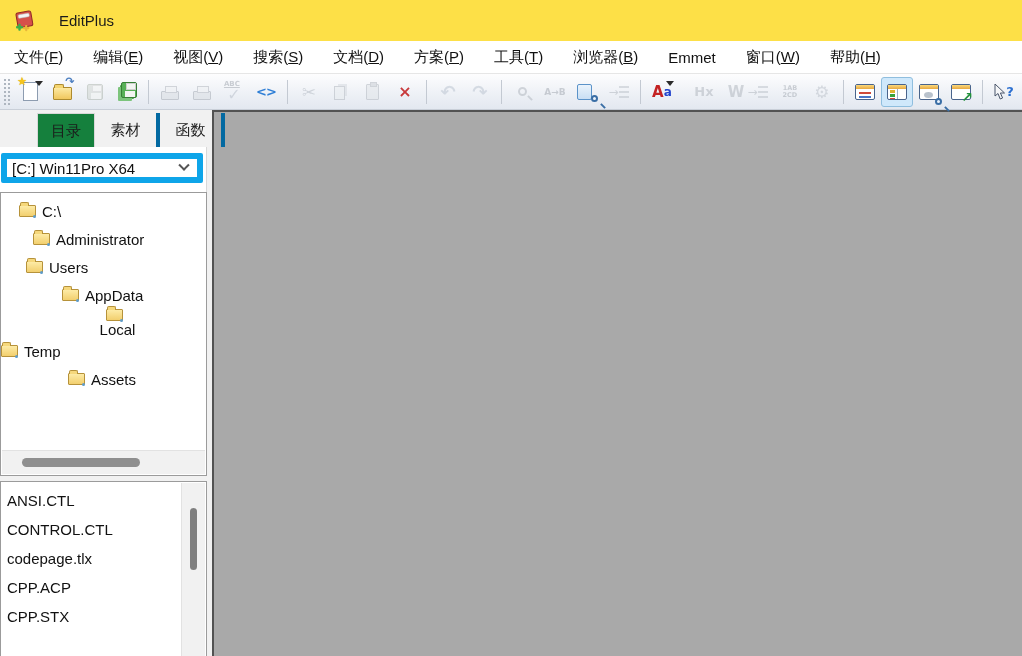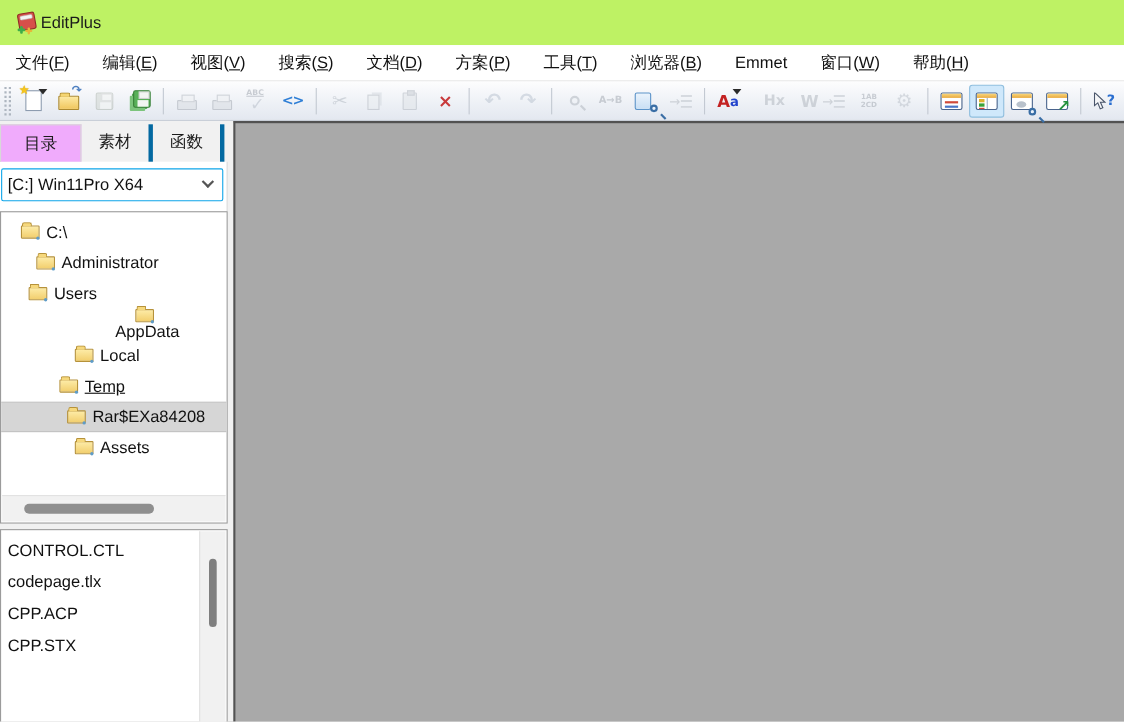--- a/index.html
+++ b/index.html
@@ -1,21 +1,21 @@
 <!DOCTYPE html>
 <html><head>
 <meta charset="utf-8">
 <style>
   * { margin:0; padding:0; box-sizing:border-box; }
   html,body { width:1022px; height:656px; overflow:hidden; }
   body { font-family:"Liberation Sans","DejaVu Sans",sans-serif; color:#111; background:#f1f1f1; }
   .app { position:relative; width:1022px; height:656px; overflow:hidden; }
 
   
-  .titlebar { height:41px; background:#bef264; display:flex; align-items:center; padding-left:13px; gap:0; }
+  .titlebar { height:41px; background:#fde047; display:flex; align-items:center; padding-left:13px; gap:22px; }
   .apptitle { font-size:15px; color:#1b1b1b; }
 
   
   .menubar { height:33px; background:#ffffff; display:flex; align-items:center; padding-left:2px; border-bottom:1px solid #e6e6e6; }
   .menu-item { font-size:15px; padding:5px 12px; margin-right:6px; white-space:nowrap; cursor:default; }
   .menu-item u { text-decoration:underline; }
 
   
   .toolbar { height:36px; background:linear-gradient(#fdfdfe, #eef1f6 55%, #e3e8f0);
              border-bottom:1px solid #c9cfd8; display:flex; align-items:center; padding:0 2px; }
@@ -80,26 +80,26 @@
 
   
   .content { display:flex; height:546px; }
   .sidebar { position:relative; width:212px; flex:none; background:#f1f1f1; }
   .editor-area { flex:1; background:#a9a9a9; border-top:2px solid #525252; border-left:2px solid #525252; }
 
   
   .tabs { position:absolute; top:3px; left:0; height:34px; display:flex; z-index:2; font-size:15px; }
   .tab { width:65px; line-height:33px; text-align:center; color:#1b1b1b; background:transparent;
          border-right:4px solid #0369a1; cursor:default; }
-  .tab.active { width:74px; background:#f0abfc; border:1px solid #d8d8d8; border-bottom:none; }
+  .tab.active { width:58px; background:#15803d; border:1px solid #d8d8d8; border-bottom:none;margin-left:37px; }
   .tabpanel-bg { position:absolute; top:37px; left:0; width:207px; height:45px; background:#ffffff; border-right:1px solid #d8d8d8; }
 
   
   .drive-select { position:absolute; top:43px; left:1px; width:202px; height:30px; background:#fff;
-                  border:1px solid #0ea5e9; border-radius:2px; display:flex; align-items:center;
+                  border:6px solid #0ea5e9; border-radius:2px; display:flex; align-items:center;
                   justify-content:space-between; padding:0 9px 0 5px; z-index:3; font-size:15px; }
   .chev { width:8px; height:8px; border-right:2px solid #555; border-bottom:2px solid #555; transform:rotate(45deg) translate(-2px,-2px); }
 
   
   .tree-panel { position:absolute; top:82px; left:0; width:207px; height:284px; background:#fff; border:1px solid #9b9b9b; overflow:hidden; }
   .tree-row { height:28px; display:flex; align-items:center; font-size:15px; white-space:nowrap; position:relative; }
   .tree-row.sel { background:#d6d6d6; box-shadow:inset 0 1px 0 #bdbdbd, inset 0 -1px 0 #bdbdbd; }
   .gfold { width:17px; height:12px; flex:none; background:linear-gradient(#fdeba6,#f2cf6e); border:1px solid #b6923a;
            border-radius:1px; position:relative; margin-right:6px; }
   .gfold::before { content:""; position:absolute; top:-4px; left:0; width:7px; height:3px; background:#f6d87c; border:1px solid #b6923a; border-bottom:none; border-radius:2px 2px 0 0; }
@@ -358,48 +358,45 @@
               <span>C:\</span>
             </div>
             <div class="tree-row" style="padding-left: 32px;">
               <span class="gfold"></span>
               <span>Administrator</span>
             </div>
             <div class="tree-row" style="padding-left: 25px;">
               <span class="gfold"></span>
               <span>Users</span>
             </div>
-            <div class="tree-row" style="padding-left: 61px; flex-direction: column;">
+            <div class="tree-row" style="padding-left: 61px;">
               <span class="gfold"></span>
               <span>AppData</span>
             </div>
-            <div class="tree-row" style="padding-left: 67px;">
+            <div class="tree-row" style="padding-left: 28px; flex-direction: column;">
               <span class="gfold"></span>
               <span>Local</span>
             </div>
-            <div class="tree-row" style="padding-left: 53px; text-decoration: underline;">
+            <div class="tree-row" style="">
               <span class="gfold"></span>
               <span>Temp</span>
-            </div>
-            <div class="tree-row sel" style="padding-left: 60px;">
-              <span class="gfold"></span>
-              <span>Rar$EXa84208</span>
             </div>
             <div class="tree-row" style="padding-left: 67px;">
               <span class="gfold"></span>
               <span>Assets</span>
             </div>
           </div>
         <div class="hscroll">
           <div class="hthumb"></div>
         </div>
       </div>
 
       <div class="file-panel">
         <ul id="filelist">
+            <li>ANSI.CTL</li>
             <li>CONTROL.CTL</li>
             <li>codepage.tlx</li>
             <li>CPP.ACP</li>
             <li>CPP.STX</li>
           </ul>
         <div class="vscroll">
           <div class="vthumb"></div>
         </div>
       </div>
     </aside>

